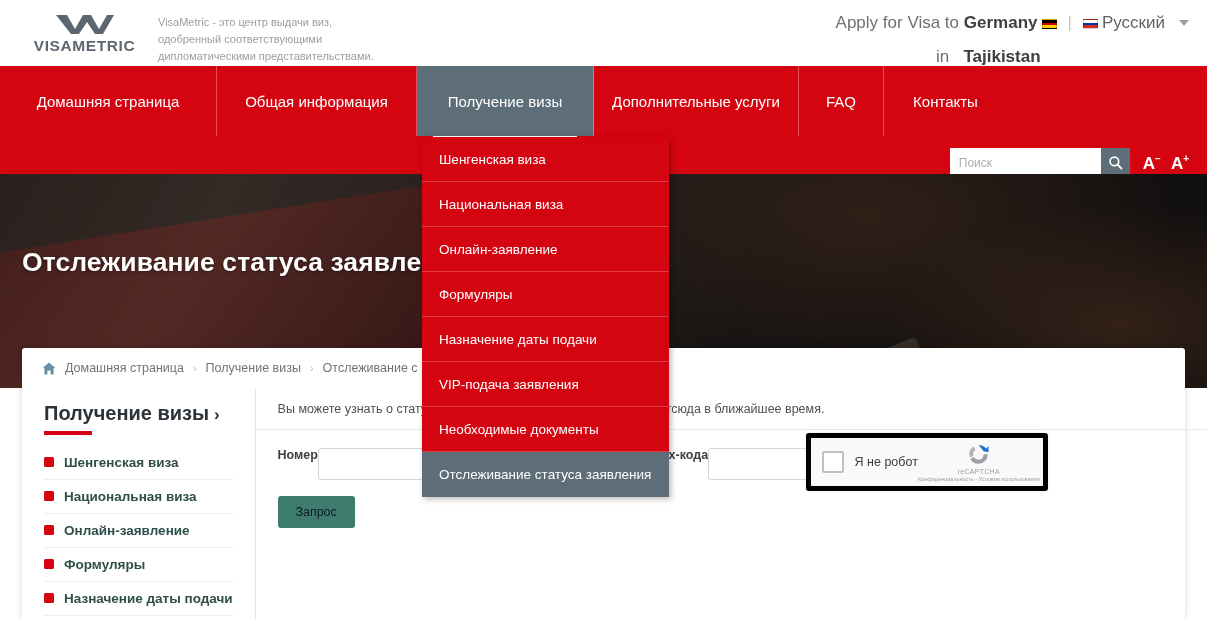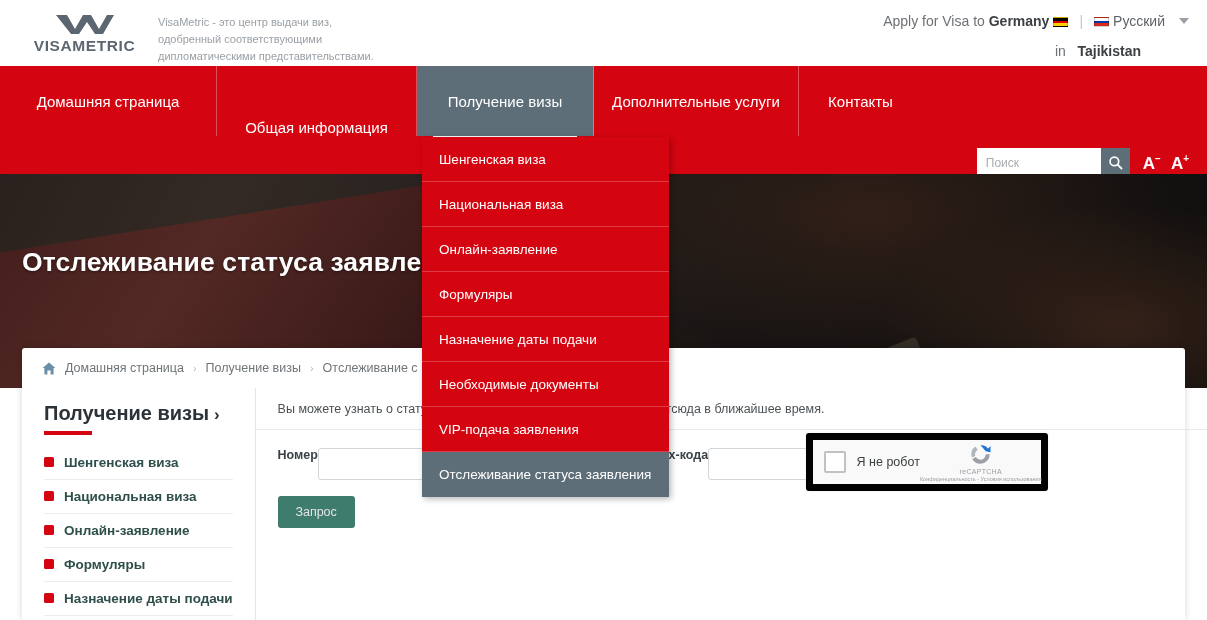--- a/index.html
+++ b/index.html
@@ -23,22 +23,22 @@
   .logo-mark { width:62px; height:22px; display:block; }
   .logo-text {
     font-size:15.5px; font-weight:bold; color:#5b6670; letter-spacing:0.6px;
     margin-top:3px; line-height:1;
   }
   .tagline {
     position:absolute; left:158px; top:14px; width:238px;
     font-size:11px; color:#9aa0a6; line-height:1.55;
   }
   .header-right {
-    position:absolute; right:18px; top:13px; text-align:right;
-    font-size:14px; color:#6d7175;
+    position:absolute; right:18px; top:13px; text-align:center;
+    font-size:17px; color:#6d7175;
   }
   .hr-line1 { display:flex; align-items:center; justify-content:flex-end; gap:0; white-space:nowrap; }
   .hr-line2 { margin-top:14px; white-space:nowrap; padding-right:48px; }
   .hr-strong { font-weight:bold; color:#3c4043; }
   .flag {
     display:inline-block; width:15px; height:10px; margin:0 4px; vertical-align:-1px;
     border:0.5px solid rgba(0,0,0,0.18); position:relative; top:1px;
   }
   .flag-de { background:linear-gradient(to bottom,#000 0 33.3%,#dd0000 33.3% 66.6%,#ffce00 66.6% 100%); }
   .flag-ru { background:linear-gradient(to bottom,#fff 0 33.3%,#0039a6 33.3% 66.6%,#d52b1e 66.6% 100%); }
@@ -55,34 +55,34 @@
     position:absolute; left:0; top:66px; width:1207px; height:108px;
     background:#d40511;
   }
   .navlist { position:absolute; left:0; top:0; display:flex; height:70px; }
   .navitem {
     position:relative; display:flex; align-items:center; justify-content:center;
     height:70px; color:#ffffff; font-size:15px; white-space:nowrap;
     border-right:1px solid rgba(255,255,255,0.30);
   }
   .navitem.n0 { width:217px; }
-  .navitem.n1 { width:200px;align-items:flex-end; }
+  .navitem.n1 { width:200px; }
   .navitem.n2 { width:177px; background:#5d6e78; }
   .navitem.n3 { width:205px; }
   .navitem.n4 { width:85px; }
   .navitem.n5 { width:123px; border-right:none; }
   .navitem.active::after {
     content:""; position:absolute; left:16px; right:16px; bottom:-4px; height:4px;
     background:#ffffff;
   }
 
   
   .searchwrap { position:absolute; right:18px; top:82px; display:flex; align-items:center; }
   .searchbox {
-    width:124px; height:29px; background:#fff; border:none; outline:none;
+    width:151px; height:29px; background:#fff; border:none; outline:none;
     padding:0 9px; font-size:12px; color:#3c4043; font-family:"Liberation Sans",sans-serif;
   }
   .searchbox::placeholder { color:#a8acb0; }
   .searchbtn {
     width:29px; height:29px; background:#5d6e78; border:none; cursor:pointer;
     display:flex; align-items:center; justify-content:center;
   }
   .fontctl { display:flex; align-items:center; gap:10px; margin-left:13px; color:#fff; }
   .fontctl span { font-size:17px; font-weight:600; line-height:1; }
   .fontctl sup { font-size:10px; }
@@ -156,30 +156,30 @@
   .field { display:flex; flex-direction:row; }
   .field-label {
     font-size:12.5px; font-weight:bold; color:#3b4246; margin-bottom:8px; white-space:nowrap;
   }
   .field-input {
     width:245px; height:32px; border:1px solid #d2d6d9; border-radius:3px;
     background:#fff; outline:none; padding:0 8px; font-size:13px;
     font-family:"Liberation Sans",sans-serif; color:#3c4043;
   }
   .submit-btn {
-    margin-top:16px; width:77px; height:32px; background:#3e7d6e; color:#e5e5e5;
+    margin-top:16px; width:77px; height:32px; background:#3e7d6e; color:#0f172a;
     border:none; border-radius:3px; font-size:12.5px; cursor:pointer;
     font-family:"Liberation Sans",sans-serif;
   }
 
   
   .recaptcha {
     position:absolute; left:550px; top:45px;
     width:242px; height:58px; background:#f9f9f9;
-    border:7px solid #000000; border-radius:3px;
+    border:5px solid #000000; border-radius:3px;
     display:flex; align-items:center; padding:0 11px;
     box-shadow:0 0 3px rgba(0,0,0,0.07);
   }
   .rc-box {
     width:22px; height:22px; background:#fff; border:2px solid #c1c1c1;
     border-radius:2px; flex:none;
   }
   .rc-label { font-size:12.5px; color:#3c4043; margin-left:11px; white-space:nowrap; }
   .rc-brand { margin-left:auto; text-align:center; }
   .rc-logo { width:25px; height:25px; display:block; margin:0 auto; }
@@ -238,20 +238,23 @@
         <span>Домашняя страница</span>
       </div>
       <div class="navitem n1">
         <span>Общая информация</span>
       </div>
       <div class="navitem n2 active">
         <span>Получение визы</span>
       </div>
       <div class="navitem n3">
         <span>Дополнительные услуги</span>
+      </div>
+      <div class="navitem n4">
+        <span>FAQ</span>
       </div>
       <div class="navitem n5">
         <span>Контакты</span>
       </div>
     </div>
 
     <div class="searchwrap">
       <input class="searchbox" type="text" placeholder="Поиск" style="">
       <button class="searchbtn">
         <svg width="15" height="15" viewBox="0 0 16 16">
@@ -366,23 +369,23 @@
     <div class="dd-item">
       <span>Онлайн-заявление</span>
     </div>
     <div class="dd-item">
       <span>Формуляры</span>
     </div>
     <div class="dd-item">
       <span>Назначение даты подачи</span>
     </div>
     <div class="dd-item">
+      <span>VIP-подача заявления</span>
+    </div>
+    <div class="dd-item">
       <span>Необходимые документы</span>
-    </div>
-    <div class="dd-item">
-      <span>VIP-подача заявления</span>
     </div>
     <div class="dd-item selected">
       <span>Отслеживание статуса заявления</span>
     </div>
   </div>
 
 </div>
 
 </body></html>

